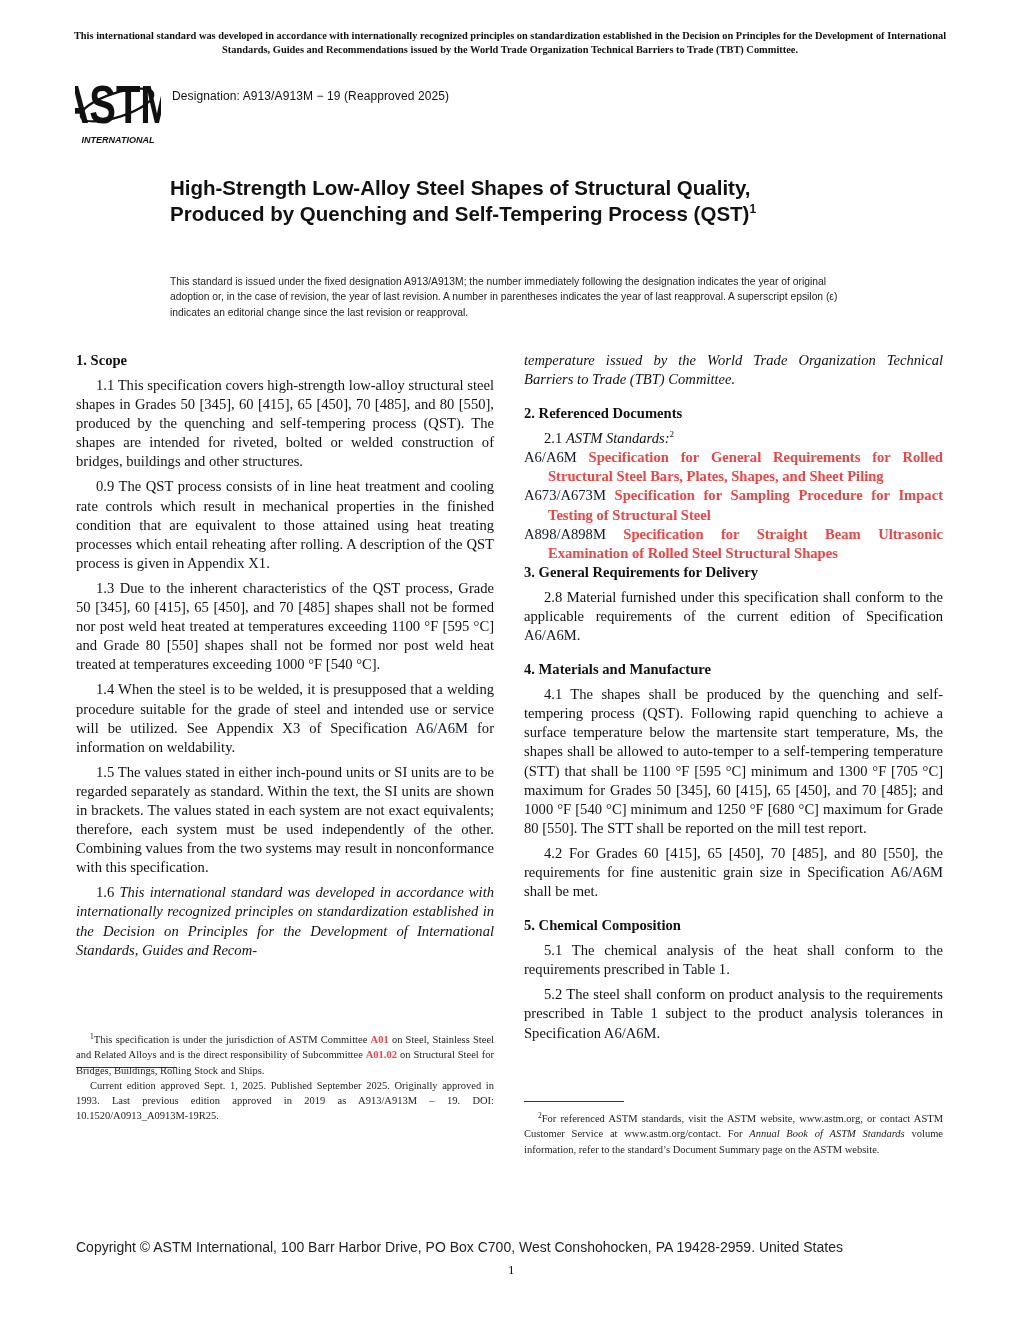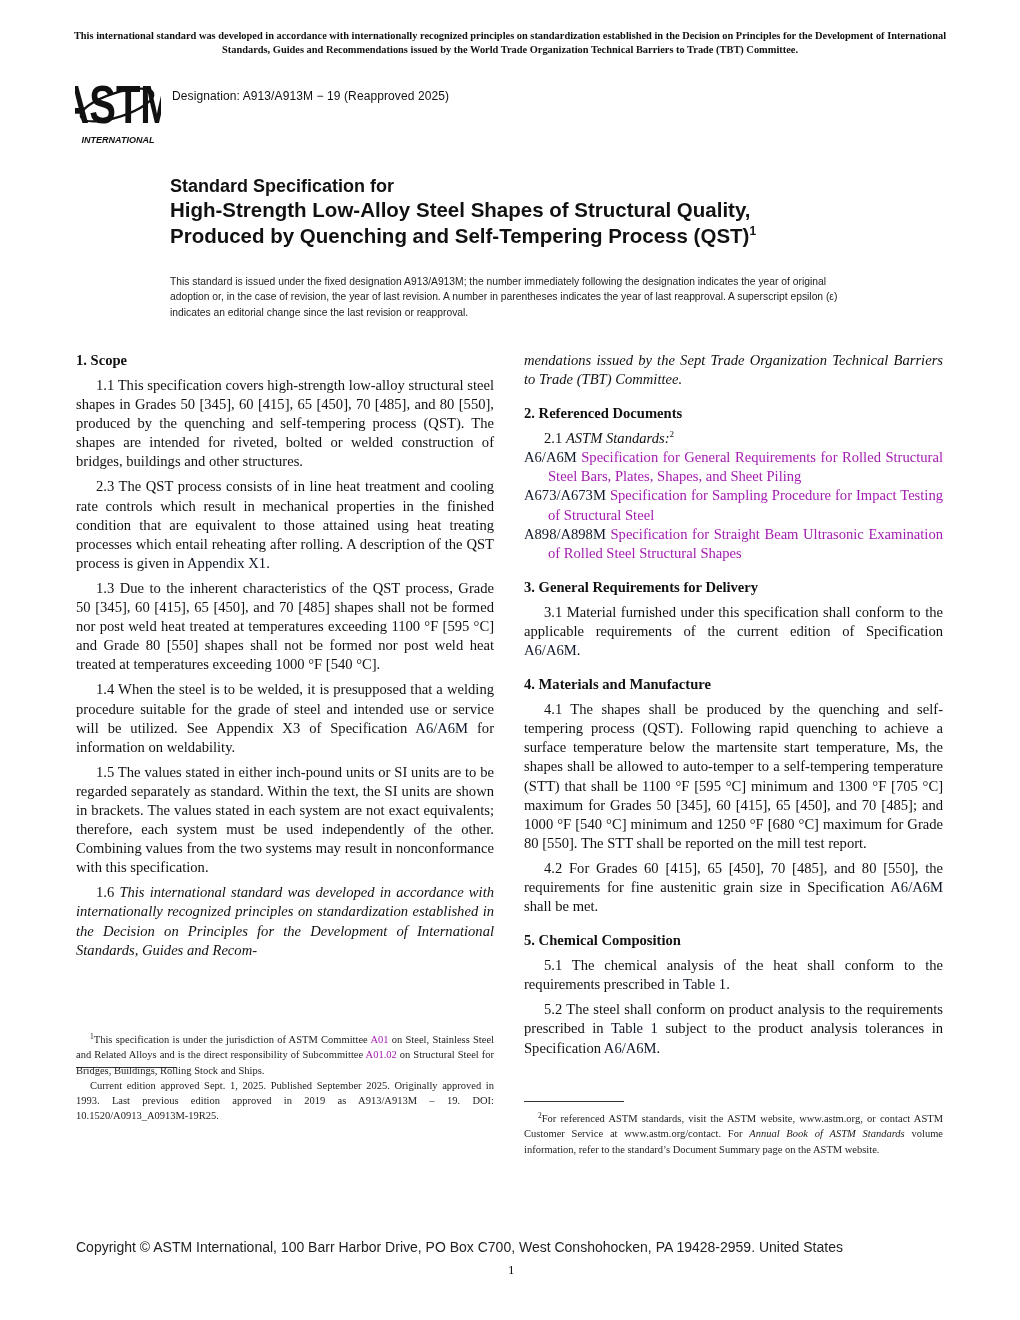--- a/index.html
+++ b/index.html
@@ -21,21 +21,21 @@
 
   .col { position: absolute; font-size: 14.6px; line-height: 19.1px; text-align: justify; }
   #col-left { left: 76px; top: 351px; width: 418px; }
   #col-right { left: 524px; top: 351px; width: 419px; }
 
   h2.sec { font-size: 14.6px; font-weight: bold; margin: 0 0 6px 0; line-height: 19px; }
   p.para { margin: 0 0 6px 0; text-indent: 20px; }
   p.cont { margin: 0 0 15px 0; }
   .italic { font-style: italic; }
   .link-red { color: #0f172a; cursor: pointer; }
-  .link-blue { color: #a21caf; cursor: pointer; }
+  .link-blue { color: #ef4444; cursor: pointer; font-weight: bold; }
   .ref { margin: 0; padding-left: 24px; text-indent: -24px; text-align: justify; }
 
   .fn-rule { position: absolute; height: 1px; background: #333; }
   .footnote { position: absolute; font-size: 10.5px; line-height: 15.3px; text-align: justify; color: #222; }
   .footnote p { margin: 0; text-indent: 14px; }
   .fn-sup { font-size: 7.5px; vertical-align: super; line-height: 0; }
 
   #copyright { left: 76px; top: 1239px; font-size: 14px; color: #222; }
   #page-num { left: 508px; top: 1262px; font-size: 13px; }
 </style>
@@ -48,54 +48,53 @@
   <svg width="86" height="72" viewBox="0 0 86 72">
     <ellipse cx="42" cy="32" rx="38" ry="12" fill="none" stroke="#111" stroke-width="2.2" transform="rotate(-18 42 32)"></ellipse>
     <text x="42" y="50" text-anchor="middle" font-family="Liberation Sans, sans-serif" font-weight="bold" font-size="40" fill="#111" transform="scale(1,1.35) translate(0,-13)">ASTM</text>
     <text x="43" y="70" text-anchor="middle" font-family="Liberation Sans, sans-serif" font-weight="bold" font-style="italic" font-size="9" fill="#111">INTERNATIONAL</text>
   </svg>
 </div>
 
 <div id="designation" class="abs sans">Designation: A913/A913M − 19 (Reapproved 2025)</div>
 
 <div id="title-block" class="abs sans">
-  <div class="title-l1">Standard Specification for</div>
   <div class="title-l2">High-Strength Low-Alloy Steel Shapes of Structural Quality,</div>
   <div class="title-l2"><span>Produced by Quenching and Self-Tempering Process (QST)</span><sup class="title-sup">1</sup></div>
 </div>
 
 <div id="issuance" class="abs sans">This standard is issued under the fixed designation A913/A913M; the number immediately following the designation indicates the year of original adoption or, in the case of revision, the year of last revision. A number in parentheses indicates the year of last reapproval. A superscript epsilon (ε) indicates an editorial change since the last revision or reapproval.</div>
 
 <div id="col-left" class="col serif">
   <h2 class="sec">1.  Scope</h2>
   <p class="para">1.1  This specification covers high-strength low-alloy structural steel shapes in Grades 50 [345], 60 [415], 65 [450], 70 [485], and 80 [550], produced by the quenching and self-tempering process (QST). The shapes are intended for riveted, bolted or welded construction of bridges, buildings and other structures.</p>
-  <p class="para"><span>2.3  The QST process consists of in line heat treatment and cooling rate controls which result in mechanical properties in the finished condition that are equivalent to those attained using heat treating processes which entail reheating after rolling. A description of the QST process is given in </span><span class="link-red">Appendix X1</span><span>.</span></p>
+  <p class="para"><span>0.9  The QST process consists of in line heat treatment and cooling rate controls which result in mechanical properties in the finished condition that are equivalent to those attained using heat treating processes which entail reheating after rolling. A description of the QST process is given in </span><span class="link-red">Appendix X1</span><span>.</span></p>
   <p class="para">1.3  Due to the inherent characteristics of the QST process, Grade 50 [345], 60 [415], 65 [450], and 70 [485] shapes shall not be formed nor post weld heat treated at temperatures exceeding 1100 °F [595 °C] and Grade 80 [550] shapes shall not be formed nor post weld heat treated at temperatures exceeding 1000 °F [540 °C].</p>
   <p class="para"><span>1.4  When the steel is to be welded, it is presupposed that a welding procedure suitable for the grade of steel and intended use or service will be utilized. See Appendix X3 of Specification </span><span class="link-red">A6/A6M</span><span> for information on weldability.</span></p>
   <p class="para">1.5  The values stated in either inch-pound units or SI units are to be regarded separately as standard. Within the text, the SI units are shown in brackets. The values stated in each system are not exact equivalents; therefore, each system must be used independently of the other. Combining values from the two systems may result in nonconformance with this specification.</p>
   <p class="para"><span>1.6  </span><span class="italic">This international standard was developed in accordance with internationally recognized principles on standardization established in the Decision on Principles for the Development of International Standards, Guides and Recom-</span></p>
 </div>
 
 <div class="fn-rule" style="left:76px; top:1067px; width:100px;"></div>
 <div class="footnote serif" style="left:76px; top:1032px; width:418px;">
   <p><span class="fn-sup">1</span><span>This specification is under the jurisdiction of ASTM Committee </span><span class="link-blue">A01</span><span> on Steel, Stainless Steel and Related Alloys and is the direct responsibility of Subcommittee </span><span class="link-blue">A01.02</span><span> on Structural Steel for Bridges, Buildings, Rolling Stock and Ships.</span></p>
   <p>Current edition approved Sept. 1, 2025. Published September 2025. Originally approved in 1993. Last previous edition approved in 2019 as A913/A913M – 19. DOI: 10.1520/A0913_A0913M-19R25.</p>
 </div>
 
 <div id="col-right" class="col serif">
-  <p class="cont italic">mendations issued by the Sept Trade Organization Technical Barriers to Trade (TBT) Committee.</p>
+  <p class="cont italic">temperature issued by the World Trade Organization Technical Barriers to Trade (TBT) Committee.</p>
 
   <h2 class="sec">2.  Referenced Documents</h2>
   <p class="para" style="margin-bottom:0"><span>2.1  </span><span class="italic">ASTM Standards:</span><sup style="font-size:9px; line-height:0">2</sup></p>
   <p class="ref"><span class="link-red">A6/A6M</span> <span class="link-blue">Specification for General Requirements for Rolled Structural Steel Bars, Plates, Shapes, and Sheet Piling</span></p>
   <p class="ref"><span class="link-red">A673/A673M</span> <span class="link-blue">Specification for Sampling Procedure for Impact Testing of Structural Steel</span></p>
-  <p class="ref" style="margin-bottom:15px"><span class="link-red">A898/A898M</span> <span class="link-blue">Specification for Straight Beam Ultrasonic Examination of Rolled Steel Structural Shapes</span></p>
+  <p class="ref" style=""><span class="link-red">A898/A898M</span> <span class="link-blue">Specification for Straight Beam Ultrasonic Examination of Rolled Steel Structural Shapes</span></p>
 
   <h2 class="sec">3.  General Requirements for Delivery</h2>
-  <p class="para" style="margin-bottom:15px"><span>3.1  Material furnished under this specification shall conform to the applicable requirements of the current edition of Specification </span><span class="link-red">A6/A6M</span><span>.</span></p>
+  <p class="para" style="margin-bottom:15px"><span>2.8  Material furnished under this specification shall conform to the applicable requirements of the current edition of Specification </span><span class="link-red">A6/A6M</span><span>.</span></p>
 
   <h2 class="sec">4.  Materials and Manufacture</h2>
   <p class="para">4.1  The shapes shall be produced by the quenching and self-tempering process (QST). Following rapid quenching to achieve a surface temperature below the martensite start temperature, Ms, the shapes shall be allowed to auto-temper to a self-tempering temperature (STT) that shall be 1100 °F [595 °C] minimum and 1300 °F [705 °C] maximum for Grades 50 [345], 60 [415], 65 [450], and 70 [485]; and 1000 °F [540 °C] minimum and 1250 °F [680 °C] maximum for Grade 80 [550]. The STT shall be reported on the mill test report.</p>
   <p class="para" style="margin-bottom:15px"><span>4.2  For Grades 60 [415], 65 [450], 70 [485], and 80 [550], the requirements for fine austenitic grain size in Specification </span><span class="link-red">A6/A6M</span><span> shall be met.</span></p>
 
   <h2 class="sec">5.  Chemical Composition</h2>
   <p class="para"><span>5.1  The chemical analysis of the heat shall conform to the requirements prescribed in </span><span class="link-red">Table 1</span><span>.</span></p>
   <p class="para"><span>5.2  The steel shall conform on product analysis to the requirements prescribed in </span><span class="link-red">Table 1</span><span> subject to the product analysis tolerances in Specification </span><span class="link-red">A6/A6M</span><span>.</span></p>
 </div>
 

